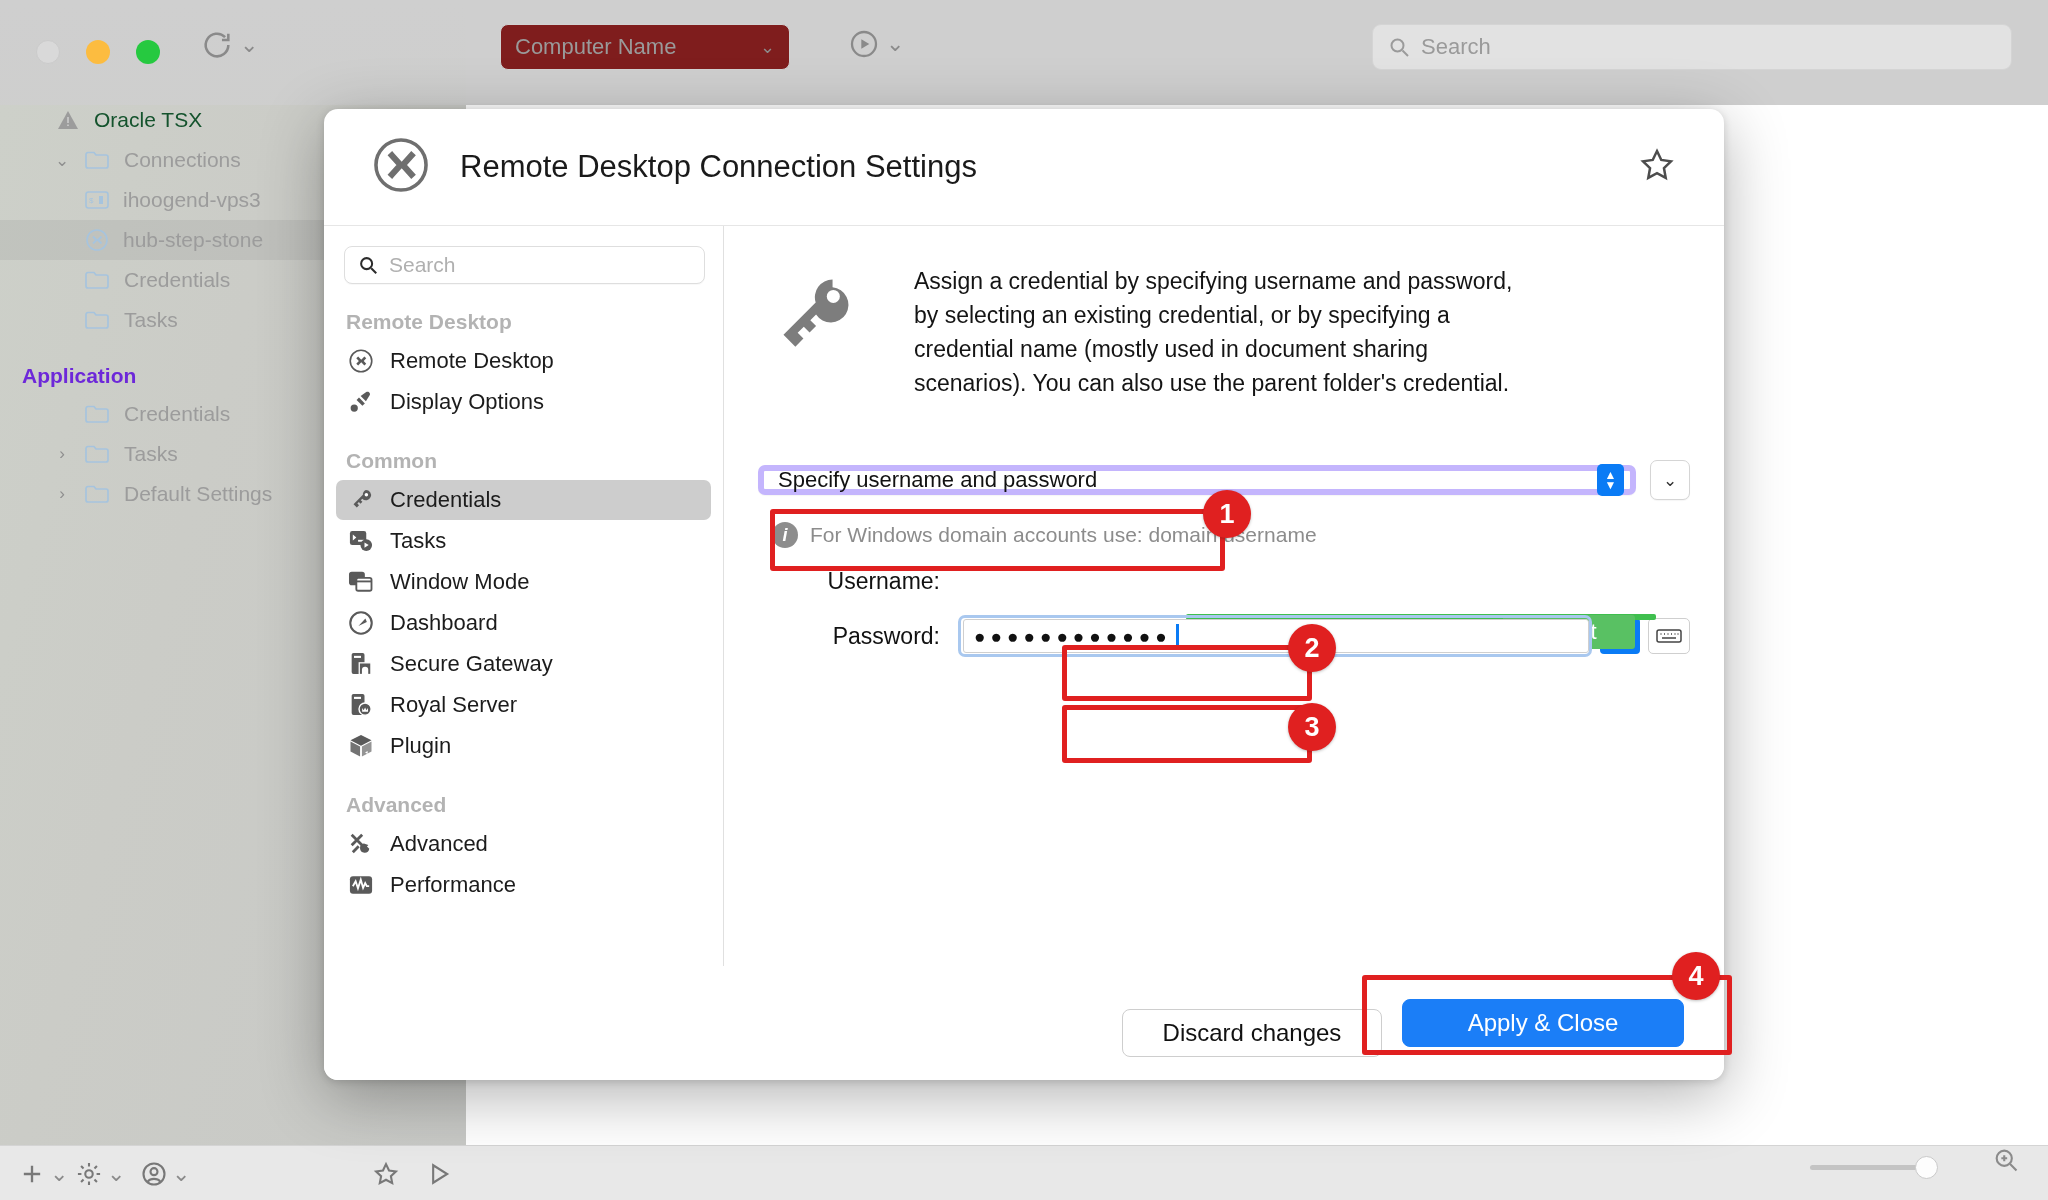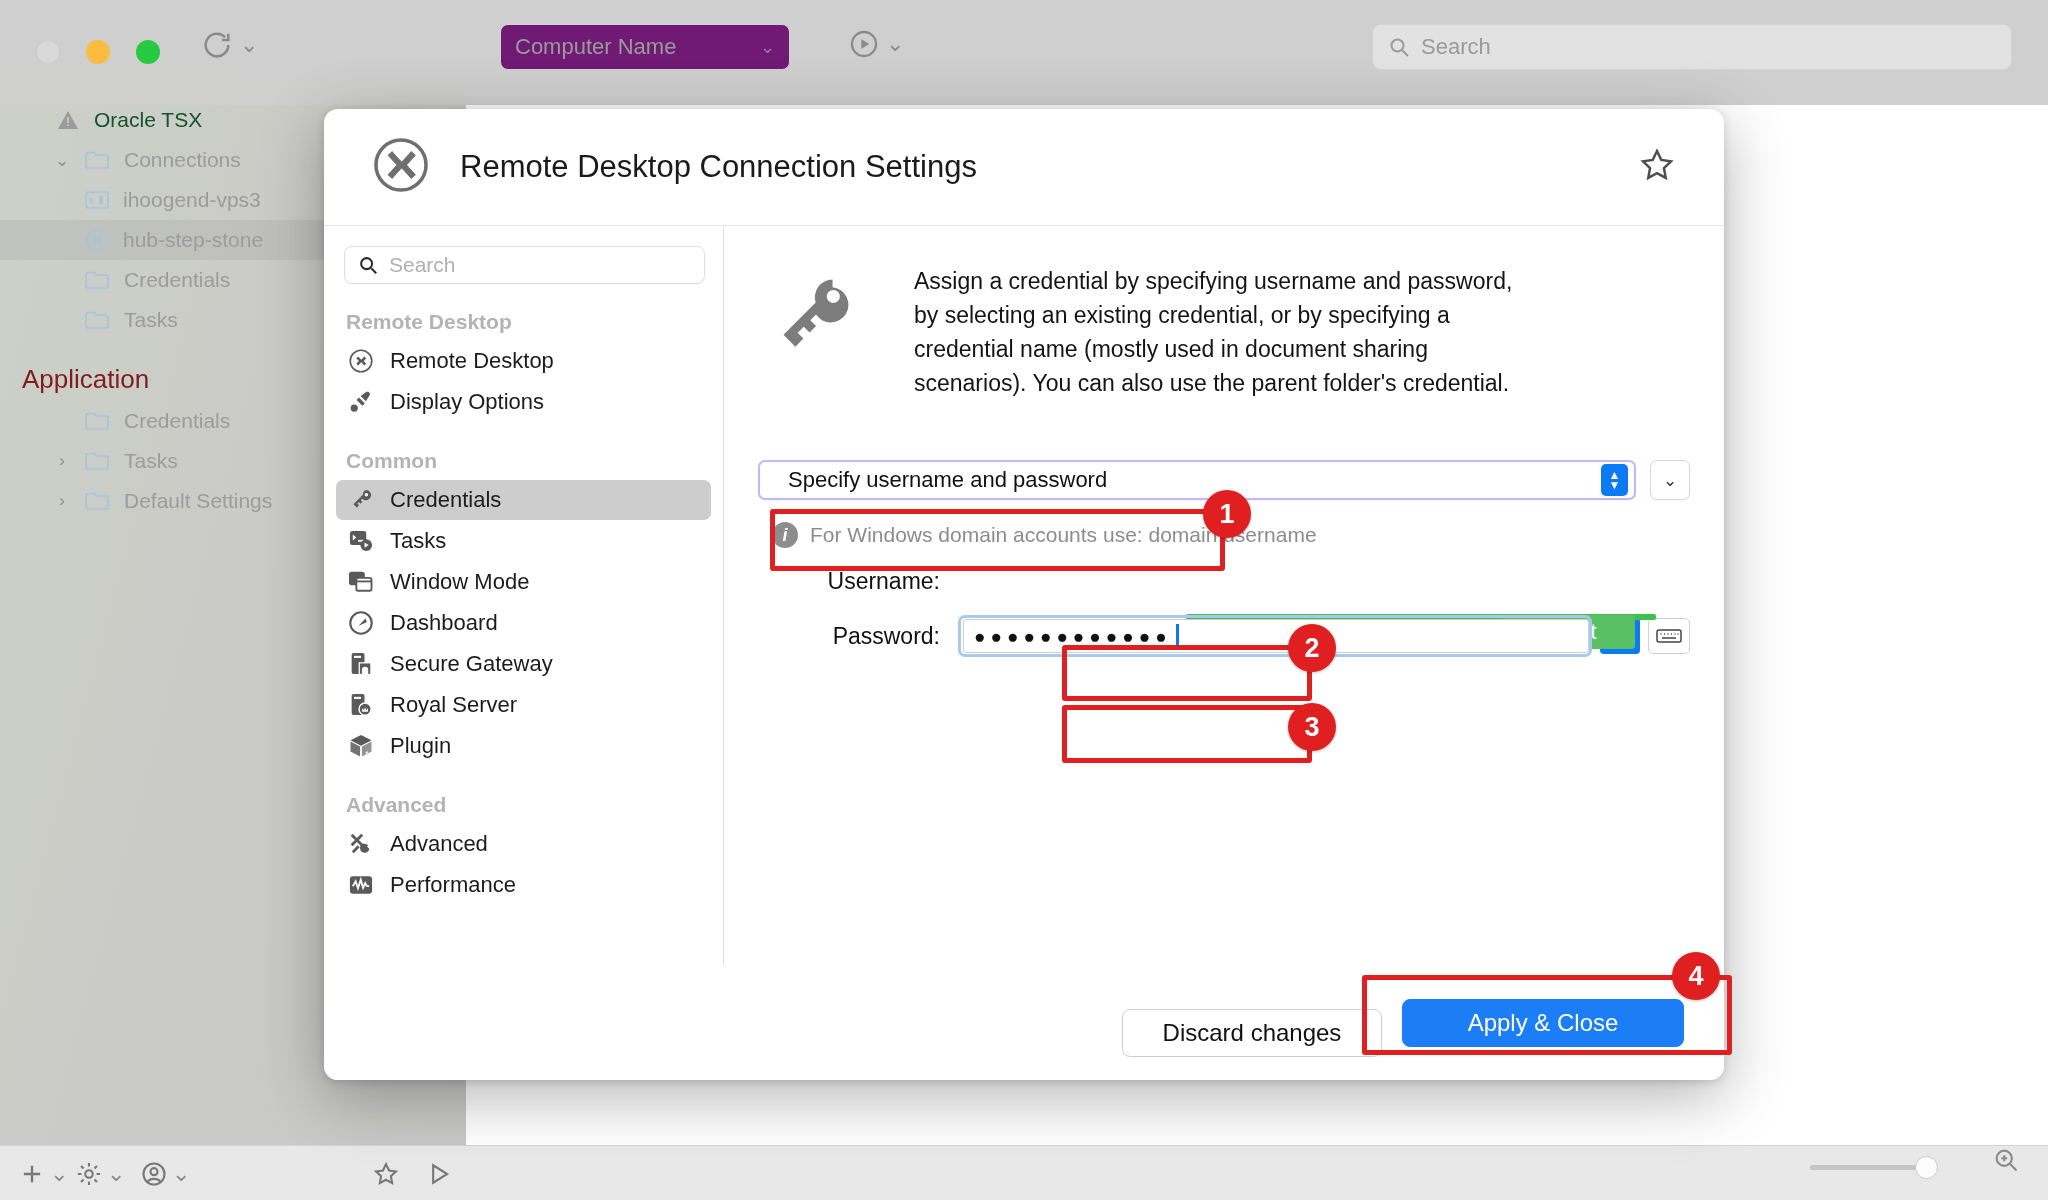--- a/index.html
+++ b/index.html
@@ -49,21 +49,21 @@
     display: flex; align-items: center; gap: 6px;
   }
   #refresh-ctl { left: 200px; top: 28px; }
   #play-ctl { left: 848px; top: 28px; }
 
   .chev { font-size: 22px; color: #8a8a8a; line-height: 1; }
 
   
   .combo-computer {
     position: absolute; left: 500px; top: 24px; width: 290px; height: 46px;
-    background: #701a75; border: 1px solid #d2d2d2; border-radius: 8px;
+    background: #7f1d1d; border: 1px solid #d2d2d2; border-radius: 8px;
     display: flex; align-items: center; padding: 0 14px;
     color: #9a9a9a; font-size: 22px;
   }
   .combo-computer .cc-chev { margin-left: auto; font-size: 18px; color: #8d8d8d; }
 
   
   .bg-search {
     position: absolute; left: 1372px; top: 24px; width: 640px; height: 46px;
     background: #e2e2e2; border: 1px solid #d4d4d4; border-radius: 9px;
     display: flex; align-items: center; padding: 0 14px; gap: 10px;
@@ -74,21 +74,21 @@
   .tree { position: absolute; left: 0; top: 100px; width: 466px; }
   .tree-row {
     display: flex; align-items: center; height: 40px;
     color: #9c9c9c; font-size: 21px; padding-left: 22px; gap: 11px;
   }
   .tree-row.sel { background: rgba(0,0,0,0.055); }
   .tree-row.group-head { font-weight: normal; color: #14532d; }
   .tree-row .disc { width: 20px; text-align: center; color: #8f8f8f; font-size: 17px; }
   .tree-row .ico { width: 30px; height: 26px; display: flex; align-items: center; justify-content: center; }
   .tree-section {
-    font-weight: normal; color: #7f1d1d; font-size: 26px;
+    font-weight: bold; color: #6d28d9; font-size: 21px;
     padding: 24px 0 6px 22px;
   }
   .ind-1 { padding-left: 52px; }
   .ind-2 { padding-left: 82px; }
 
   
   .bb { position: absolute; display: flex; align-items: center; gap: 4px; color: #787878; }
   #bb-add { left: 18px; bottom: 12px; }
   #bb-gear { left: 75px; bottom: 12px; }
   #bb-acct { left: 140px; bottom: 12px; }
@@ -145,22 +145,22 @@
   .dlg-main { flex: 1; position: relative; padding: 22px 34px 0 34px; }
 
   .desc-row { display: flex; gap: 46px; margin-top: 16px; }
   .desc-key { width: 110px; flex: 0 0 110px; display:flex; align-items:flex-start; justify-content:center; padding-top: 6px;}
   .desc-text { font-size: 23px; line-height: 34px; color: #141414; max-width: 600px; }
 
   .form-area { margin-top: 60px; }
 
   .cred-select-row { display: flex; align-items: center; gap: 14px; }
   .cred-select {
-    flex: 1; height: 40px; border: 2px solid #c4b5fd; border-radius: 7px;
-    background: #fff; display: flex; align-items: center; padding: 0 6px 0 28px;
+    flex: 1; height: 30px; border: 6px solid #c4b5fd; border-radius: 7px;
+    background: #fff; display: flex; align-items: center; padding: 0 6px 0 14px;
     font-size: 22px; color: #111; box-shadow: 0 1px 1px rgba(0,0,0,0.04);
   }
   .stepper {
     margin-left: auto; width: 27px; height: 32px; border-radius: 5px;
     background: #0a7bf5; display: flex; flex-direction: column;
     align-items: center; justify-content: center; color: #fff; font-size: 12px; line-height: 10px;
   }
   .cred-more {
     width: 40px; height: 40px; border: 1px solid #d5d5d5; border-radius: 7px;
     background: #fff; display: flex; align-items: center; justify-content: center;

